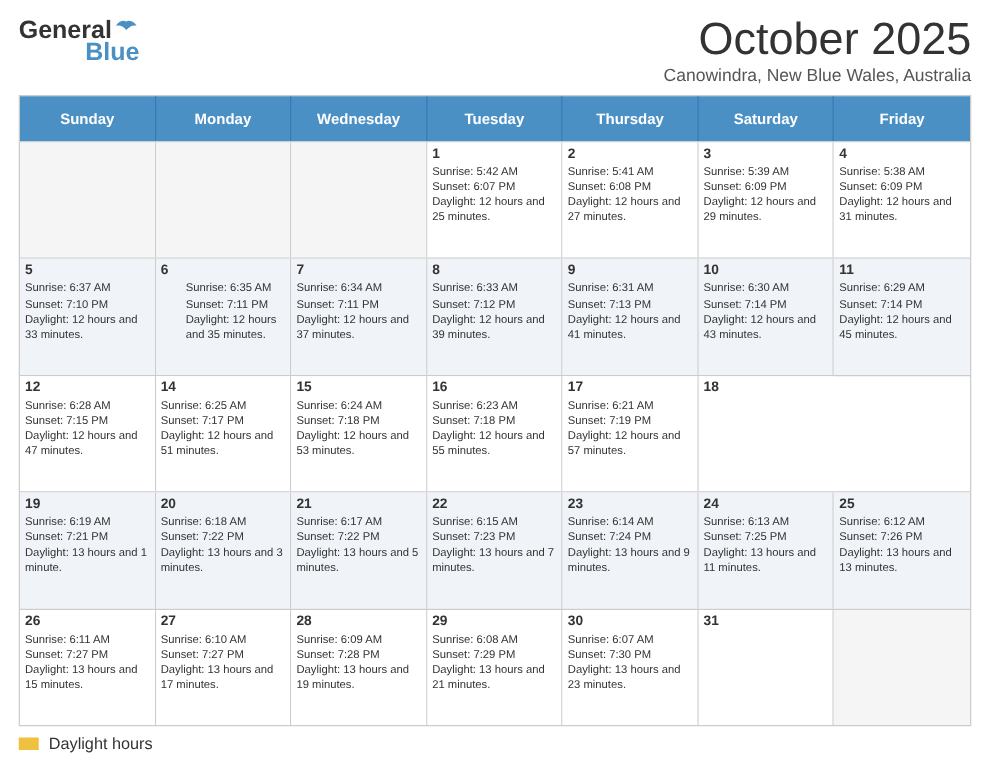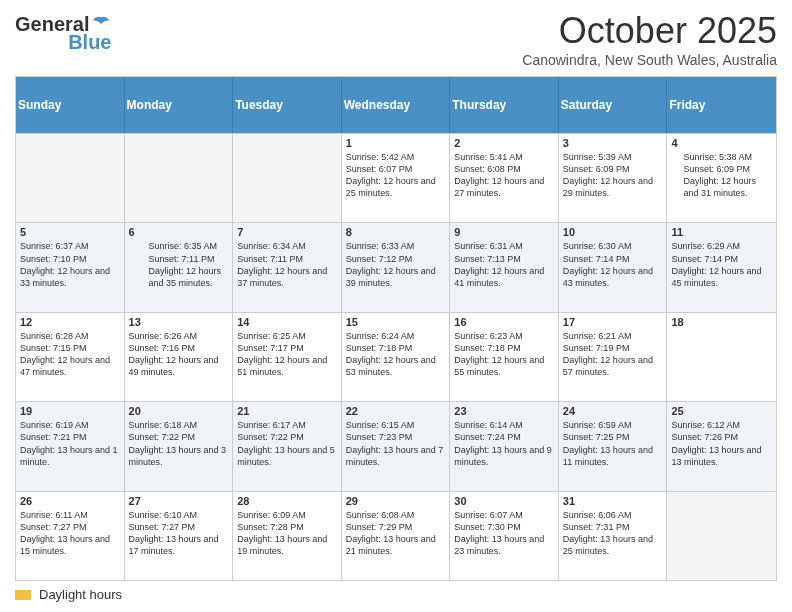--- a/index.html
+++ b/index.html
@@ -49,22 +49,22 @@
     }
     .cal-header {
       display: grid;
       grid-template-columns: repeat(7, 1fr);
       background: #4a90c4;
     }
     .cal-header-cell {
       color: white;
       font-size: 12px;
       font-weight: bold;
-      text-align: left;
-      padding: 21px 2px;
+      text-align: center;
+      padding: 11px 2px;
       border-right: 1px solid #3a7ab4;
     }
     .cal-header-cell:last-child {
       border-right: none;
     }
     .cal-body {
       display: flex;
       flex-direction: column;
       flex: 1;
     }
@@ -128,30 +128,30 @@
         <div style="display:flex;flex-direction:column;align-items:flex-start;">
           <svg width="20" height="18" viewBox="0 0 24 20">
             <path d="M12 2 C14 0 20 2 22 6 C18 5 15 7 12 10 C10 7 6 5 2 6 C4 2 10 0 12 2Z" fill="#4a90c4"></path>
           </svg>
         </div>
       </div>
       <div style="font-size:20px;font-weight:bold;color:#4a90c4;line-height:1;margin-top:-2px;">Blue</div>
     </div>
     <div class="title-section">
       <div class="month-title">October 2025</div>
-      <div class="subtitle">Canowindra, New South Wales, Australia</div>
+      <div class="subtitle">Canowindra, New Blue Wales, Australia</div>
     </div>
   </div>
 
   <div class="calendar">
     <div class="cal-header">
     <div class="cal-header-cell">Sunday</div>
         <div class="cal-header-cell">Monday</div>
+        <div class="cal-header-cell">Wednesday</div>
         <div class="cal-header-cell">Tuesday</div>
-        <div class="cal-header-cell">Wednesday</div>
         <div class="cal-header-cell">Thursday</div>
         <div class="cal-header-cell">Saturday</div>
         <div class="cal-header-cell">Friday</div>
       </div>
     <div class="cal-body">
     <div class="cal-row">
           <div class="cal-cell empty"></div>
           <div class="cal-cell empty"></div>
           <div class="cal-cell empty"></div>
           <div class="cal-cell">
@@ -167,21 +167,21 @@
 Daylight: 12 hours and 27 minutes.</div>
           </div>
           <div class="cal-cell">
             <span class="day-number">3</span>
             <div class="cell-text" style="white-space: pre-line;">Sunrise: 5:39 AM
 Sunset: 6:09 PM
 Daylight: 12 hours and 29 minutes.</div>
           </div>
           <div class="cal-cell">
             <span class="day-number">4</span>
-            <div class="cell-text" style="white-space: pre-line; margin-left: 12px;">Sunrise: 5:38 AM
+            <div class="cell-text" style="white-space: pre-line;">Sunrise: 5:38 AM
 Sunset: 6:09 PM
 Daylight: 12 hours and 31 minutes.</div>
           </div>
         </div>
         <div class="cal-row">
           <div class="cal-cell shaded">
             <span class="day-number">5</span>
             <div class="cell-text" style="white-space: pre-line;">Sunrise: 6:37 AM
 Sunset: 7:10 PM
 Daylight: 12 hours and 33 minutes.</div>
@@ -224,26 +224,20 @@
           </div>
         </div>
         <div class="cal-row">
           <div class="cal-cell">
             <span class="day-number">12</span>
             <div class="cell-text" style="white-space: pre-line;">Sunrise: 6:28 AM
 Sunset: 7:15 PM
 Daylight: 12 hours and 47 minutes.</div>
           </div>
           <div class="cal-cell">
-            <span class="day-number">13</span>
-            <div class="cell-text" style="white-space: pre-line;">Sunrise: 6:26 AM
-Sunset: 7:16 PM
-Daylight: 12 hours and 49 minutes.</div>
-          </div>
-          <div class="cal-cell">
             <span class="day-number">14</span>
             <div class="cell-text" style="white-space: pre-line;">Sunrise: 6:25 AM
 Sunset: 7:17 PM
 Daylight: 12 hours and 51 minutes.</div>
           </div>
           <div class="cal-cell">
             <span class="day-number">15</span>
             <div class="cell-text" style="white-space: pre-line;">Sunrise: 6:24 AM
 Sunset: 7:18 PM
 Daylight: 12 hours and 53 minutes.</div>
@@ -290,21 +284,21 @@
 Daylight: 13 hours and 7 minutes.</div>
           </div>
           <div class="cal-cell shaded">
             <span class="day-number">23</span>
             <div class="cell-text" style="white-space: pre-line;">Sunrise: 6:14 AM
 Sunset: 7:24 PM
 Daylight: 13 hours and 9 minutes.</div>
           </div>
           <div class="cal-cell shaded">
             <span class="day-number">24</span>
-            <div class="cell-text" style="white-space: pre-line;">Sunrise: 6:59 AM
+            <div class="cell-text" style="white-space: pre-line;">Sunrise: 6:13 AM
 Sunset: 7:25 PM
 Daylight: 13 hours and 11 minutes.</div>
           </div>
           <div class="cal-cell shaded">
             <span class="day-number">25</span>
             <div class="cell-text" style="white-space: pre-line;">Sunrise: 6:12 AM
 Sunset: 7:26 PM
 Daylight: 13 hours and 13 minutes.</div>
           </div>
         </div>
@@ -334,23 +328,20 @@
 Daylight: 13 hours and 21 minutes.</div>
           </div>
           <div class="cal-cell">
             <span class="day-number">30</span>
             <div class="cell-text" style="white-space: pre-line;">Sunrise: 6:07 AM
 Sunset: 7:30 PM
 Daylight: 13 hours and 23 minutes.</div>
           </div>
           <div class="cal-cell">
             <span class="day-number">31</span>
-            <div class="cell-text" style="white-space: pre-line;">Sunrise: 6:06 AM
-Sunset: 7:31 PM
-Daylight: 13 hours and 25 minutes.</div>
           </div>
           <div class="cal-cell empty"></div>
         </div>
       </div>
   </div>
 
   <div class="footer">
     <span class="daylight-swatch"></span>
     <span>Daylight hours</span>
   </div>

